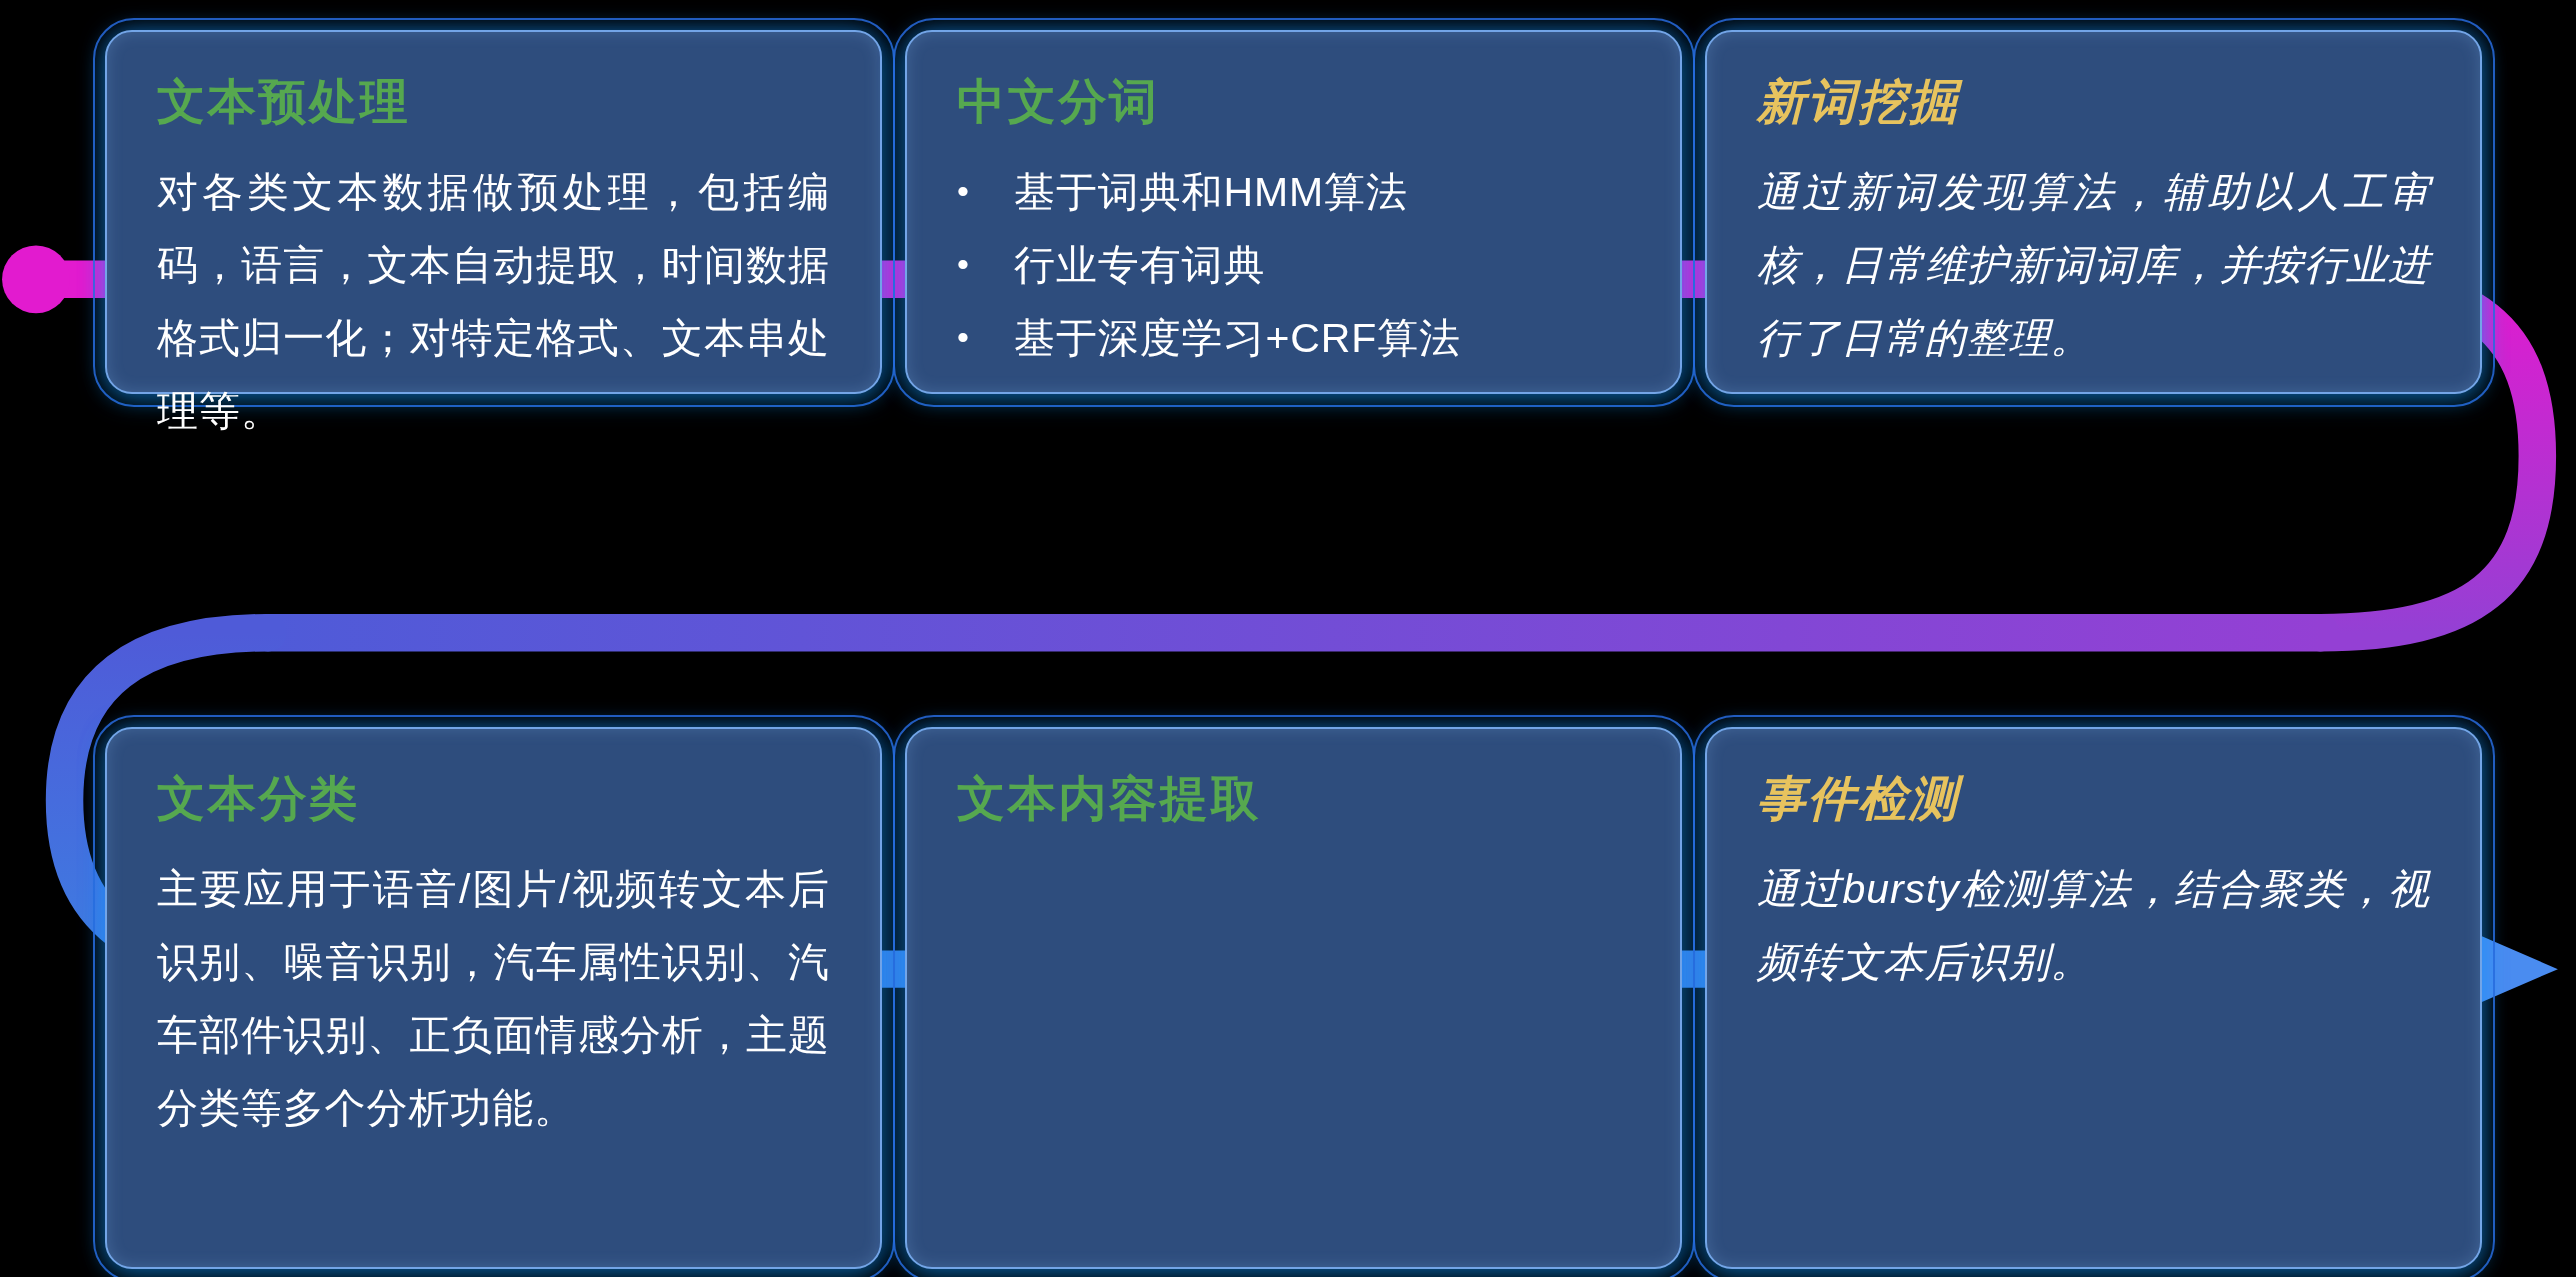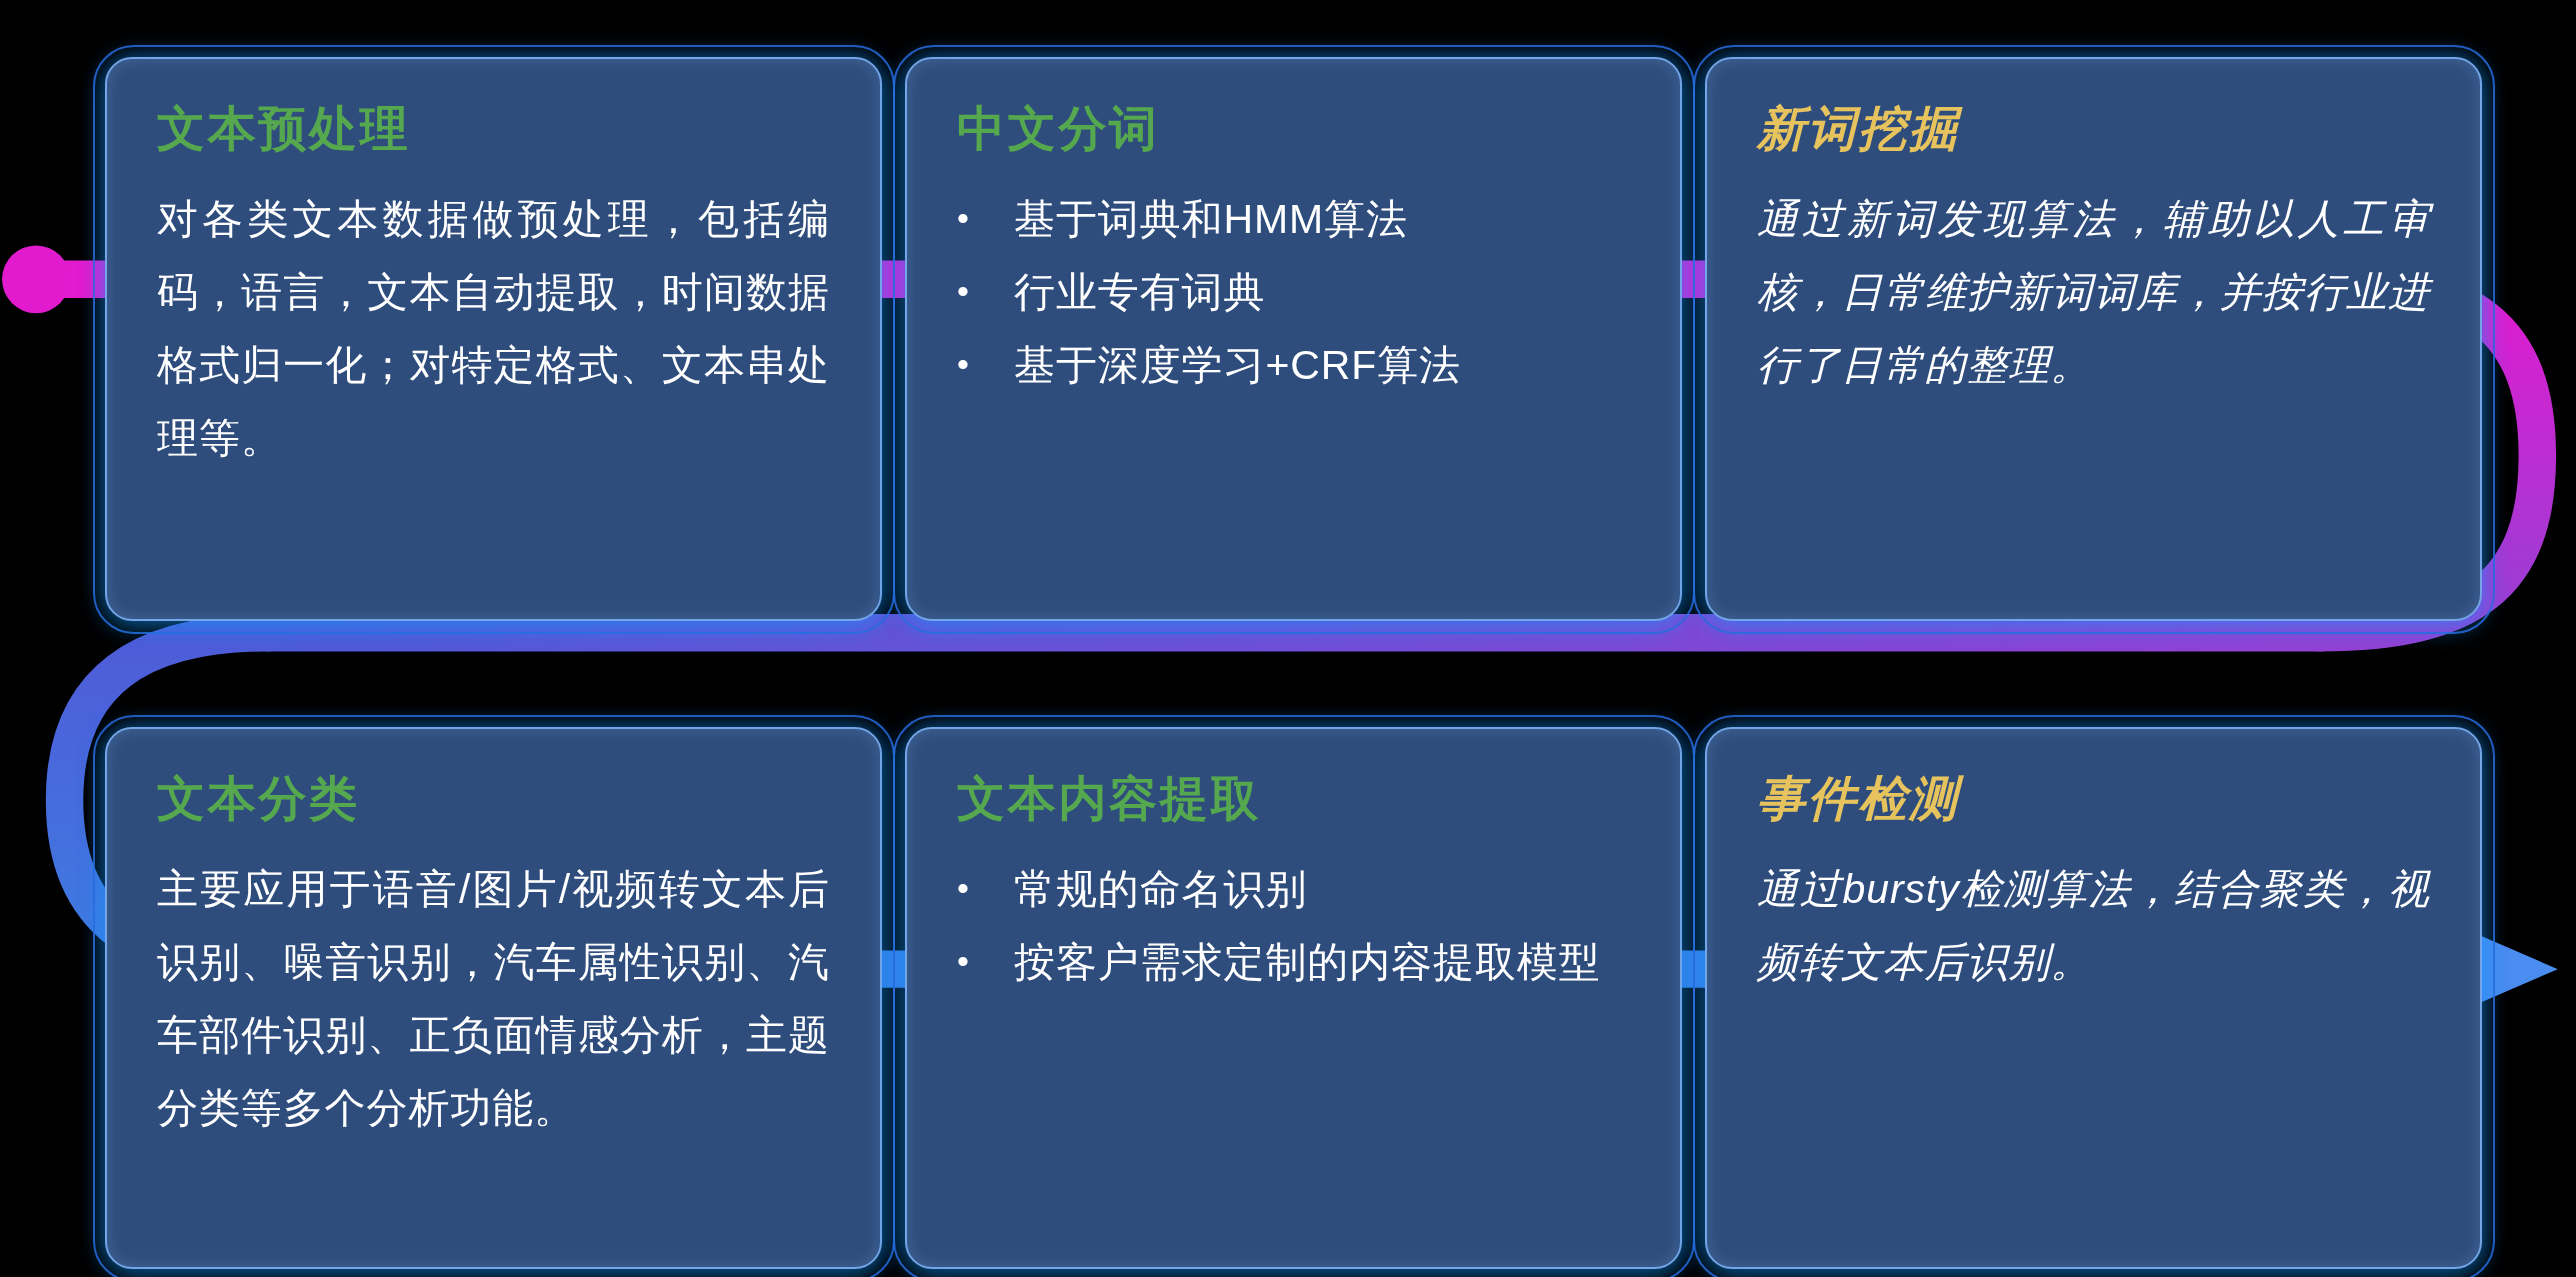--- a/index.html
+++ b/index.html
@@ -31,21 +31,21 @@
   }
   .card-shell::before {
     content: "";
     position: absolute;
     inset: -12.5px;
     border: 2.7px solid var(--c-outline);
     border-radius: 41px;
     opacity: 0.85;
     pointer-events: none;
   }
-  .r1 { top: 57px;  height: 564px; }
+  .r1 { top: 30px;  height: 364px; }
   .r2 { top: 727px; height: 542px; border-radius: 17px; }
   .c1 { left: 105px; }
   .c2 { left: 905px; }
   .c3 { left: 1705px; font-style: italic; }
   .card {
     position: relative;
     width: 100%;
     height: 100%;
     box-sizing: border-box;
     background: var(--c-card_bg);
@@ -155,24 +155,20 @@
     <div class="card">
       <h2 class="card-title title-green">文本分类</h2>
       <p class="card-paragraph">主要应用于语音/图片/视频转文本后识别、噪音识别，汽车属性识别、汽车部件识别、正负面情感分析，主题分类等多个分析功能。</p>
 
     </div>
   </div>
       <div class="card-shell r2 c2">
     <div class="card">
       <h2 class="card-title title-green">文本内容提取</h2>
 
-      <ul class="card-bullets">
-            <li>常规的命名识别</li>
-            <li>按客户需求定制的内容提取模型</li>
-          </ul>
     </div>
   </div>
       <div class="card-shell r2 c3">
     <div class="card">
       <h2 class="card-title title-yellow">事件检测</h2>
       <p class="card-paragraph">通过bursty检测算法，结合聚类，视频转文本后识别。</p>
 
     </div>
   </div>
     </div>

